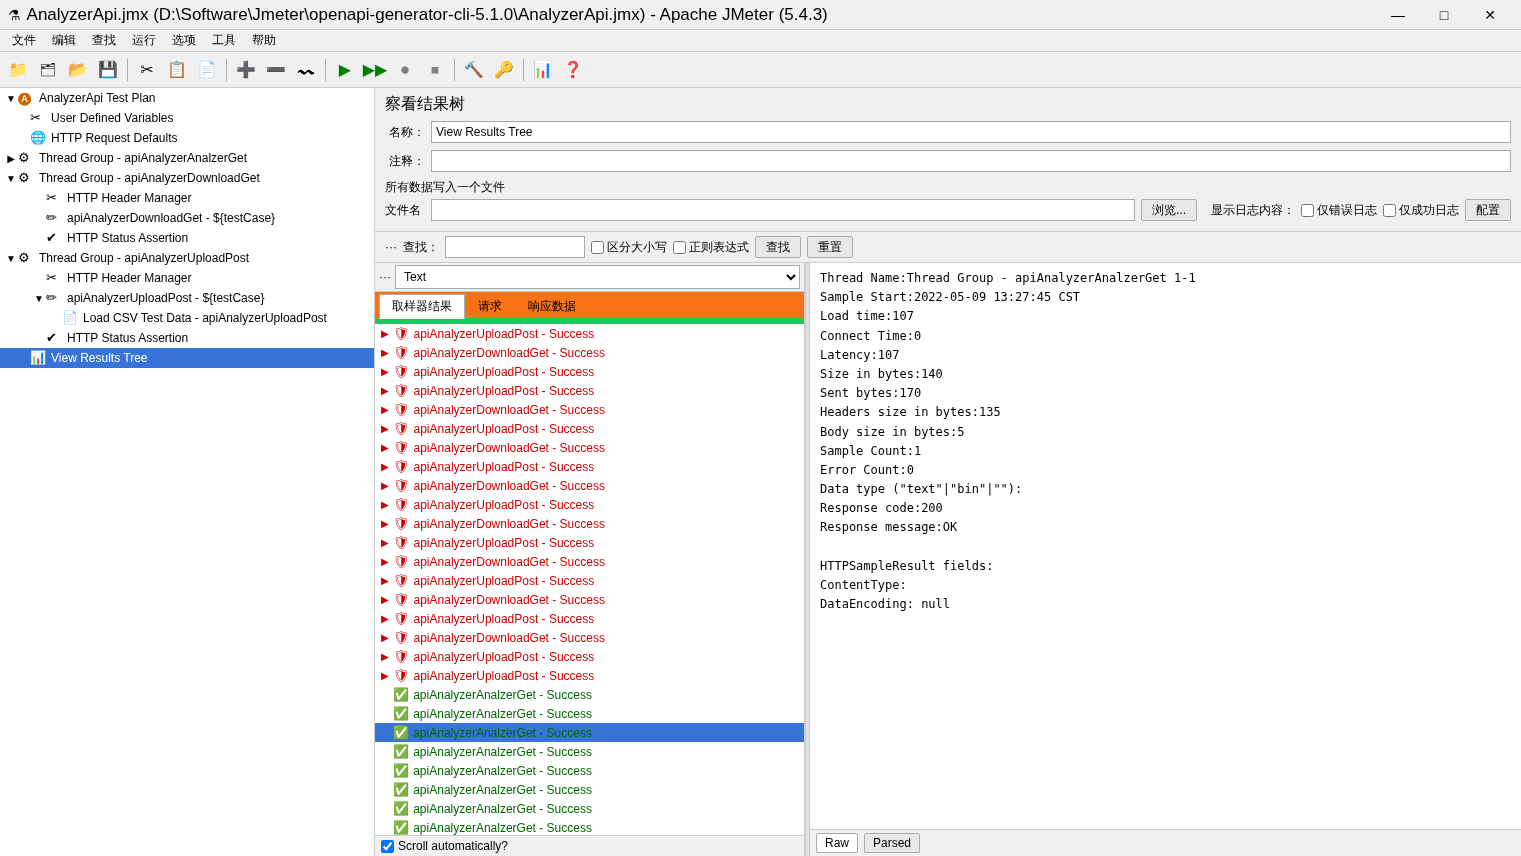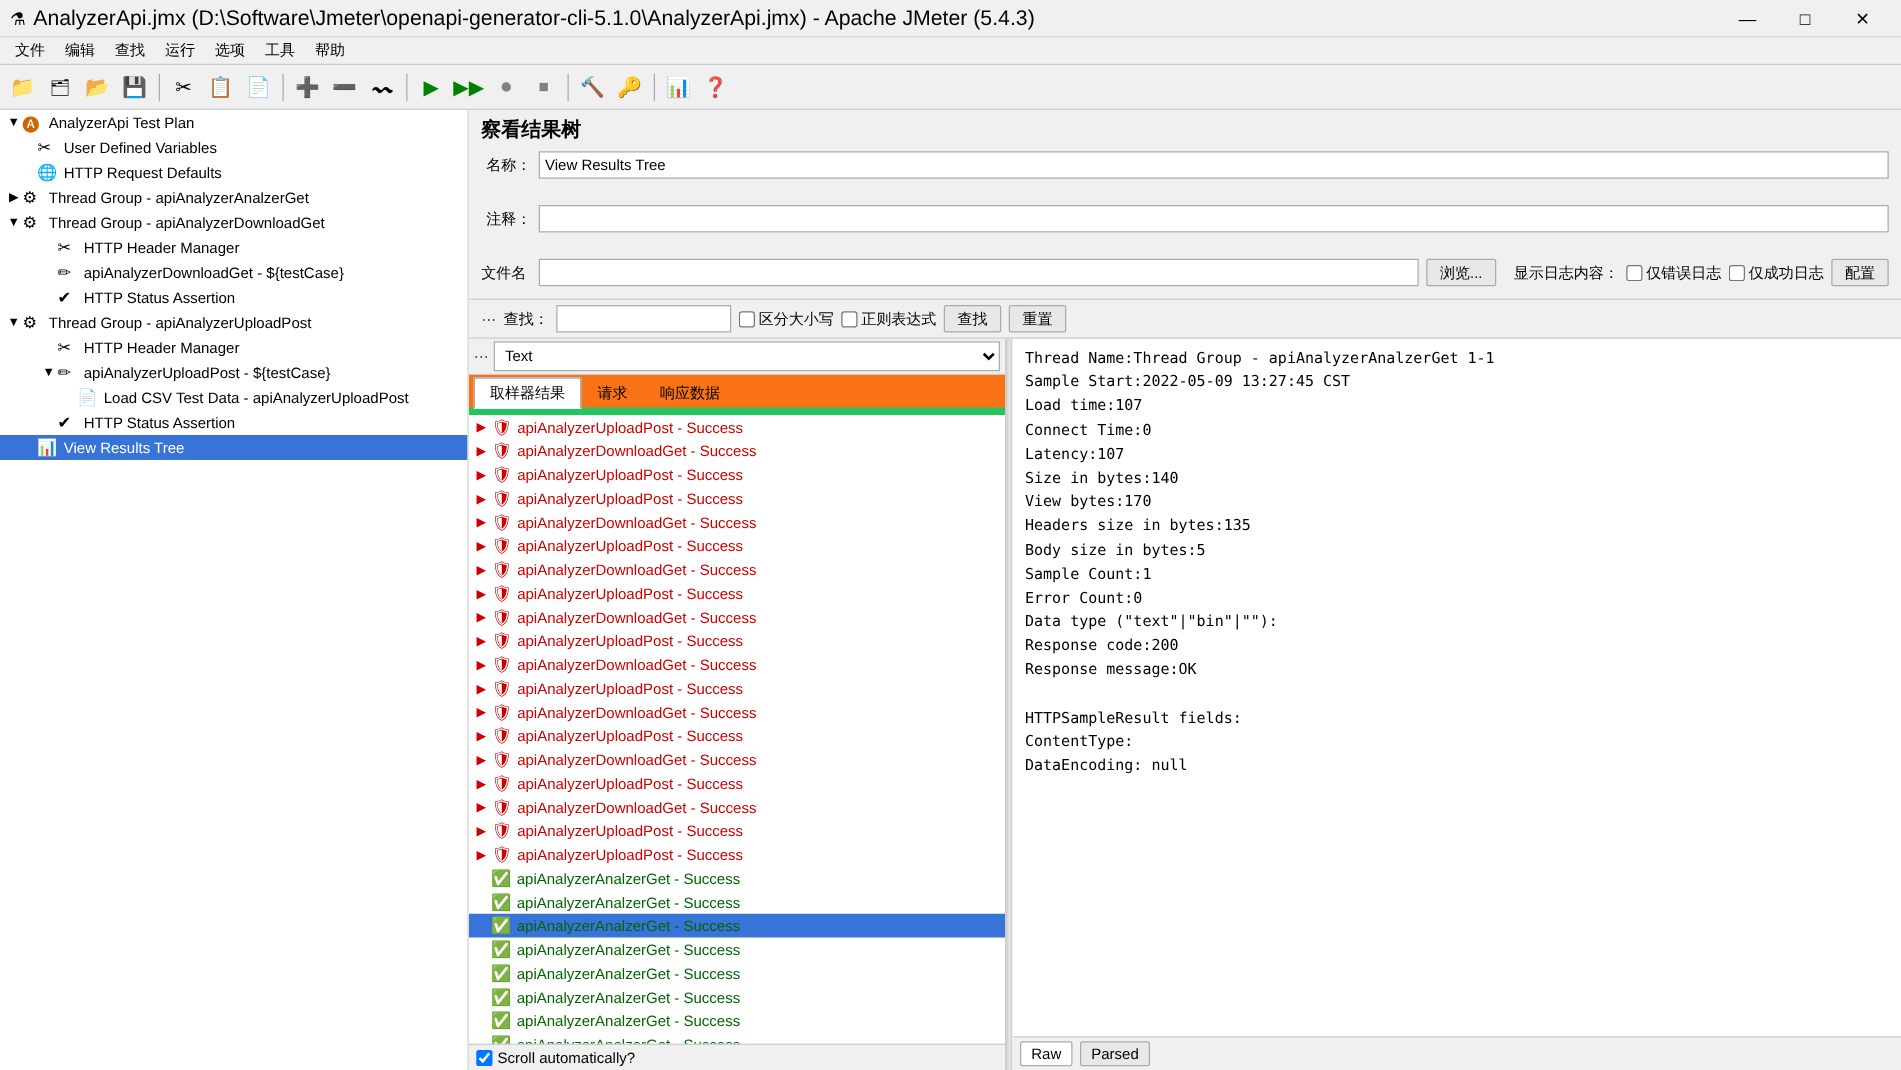--- a/index.html
+++ b/index.html
@@ -92,28 +92,28 @@
     }
 
     
     #panel-header {
       background: #f0f0f0;
       padding: 6px 10px;
       border-bottom: 1px solid #ccc;
     }
     .panel-title {
       font-size: 16px;
-      font-weight: bold;
+      font-weight: normal;
       margin-bottom: 6px;
       color: #000;
     }
     .form-row {
       display: flex;
       align-items: center;
-      margin-bottom: 21px;
+      margin-bottom: 7px;
       font-size: 12px;
     }
     .form-label { width: 40px; text-align: right; margin-right: 6px; }
     .form-input {
       flex: 1;
       height: 22px;
       border: 1px solid #aaa;
       padding: 1px 4px;
       font-size: 12px;
       background: white;
@@ -425,20 +425,21 @@
     <div id="panel-header">
       <div class="panel-title">察看结果树</div>
       <div class="form-row">
         <span class="form-label">名称：</span>
         <input class="form-input" type="text" value="View Results Tree" style="">
       </div>
       <div class="form-row">
         <span class="form-label">注释：</span>
         <input class="form-input" type="text" value="" style="">
       </div>
+      <div class="file-section-label">所有数据写入一个文件</div>
       <div class="file-row controls-row">
         <span>文件名</span>
         <input class="form-input" type="text" value="" style="flex: 1 1 0%; margin-left: 4px;">
         <button class="ctrl-btn">浏览...</button>
         <span style="margin-left:8px;">显示日志内容：</span>
         <label class="checkbox-wrap">
           <input type="checkbox" style="">
           <span>仅错误日志</span>
         </label>
         <label class="checkbox-wrap">
@@ -639,21 +640,21 @@
       <div class="vsplitter"></div>
 
       <div id="sample-panel">
         <div class="sample-content">
           <div>Thread Name:Thread Group - apiAnalyzerAnalzerGet 1-1</div>
           <div>Sample Start:2022-05-09 13:27:45 CST</div>
           <div>Load time:107</div>
           <div>Connect Time:0</div>
           <div>Latency:107</div>
           <div>Size in bytes:140</div>
-          <div>View bytes:170</div>
+          <div>Sent bytes:170</div>
           <div>Headers size in bytes:135</div>
           <div>Body size in bytes:5</div>
           <div>Sample Count:1</div>
           <div>Error Count:0</div>
           <div>Data type ("text"|"bin"|""):</div>
           <div>Response code:200</div>
           <div>Response message:OK</div>
           <div>&nbsp;</div>
           <div>HTTPSampleResult fields:</div>
           <div>ContentType:</div>

